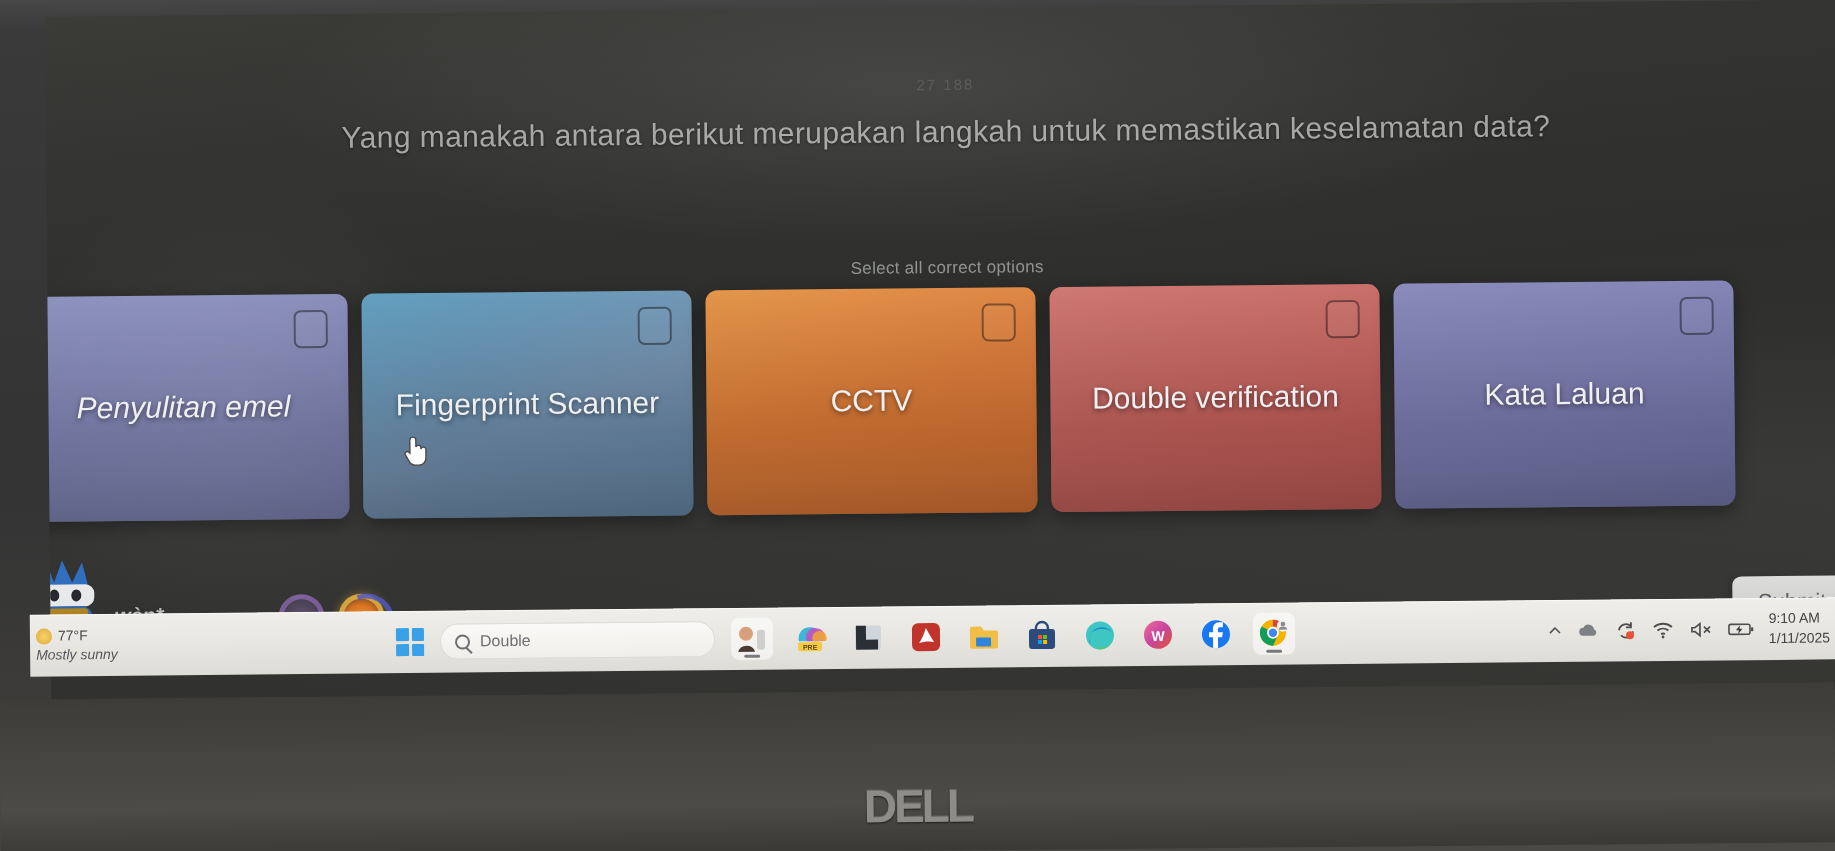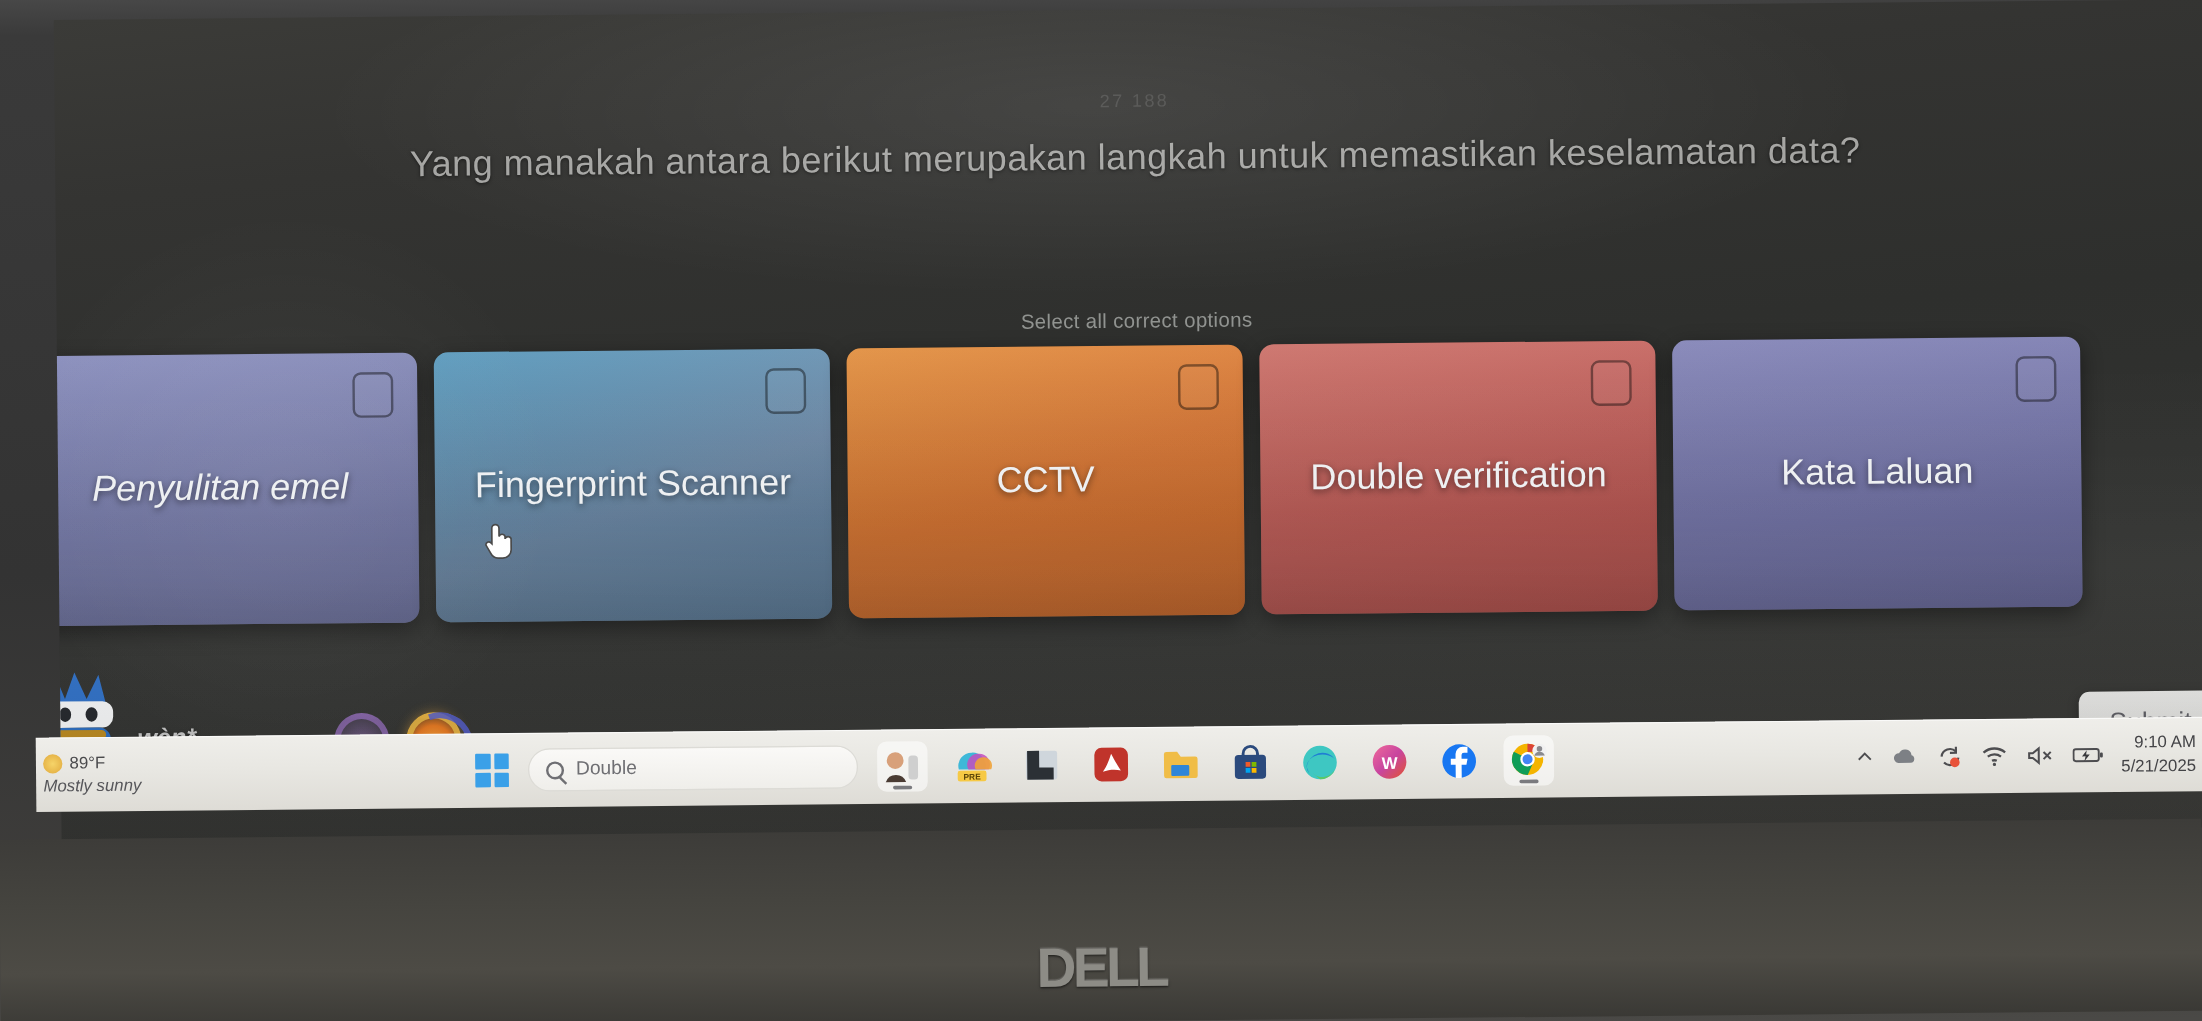--- a/index.html
+++ b/index.html
@@ -113,21 +113,21 @@
       background:#6f6f73; transform:rotate(45deg); }
 
   .tb-icon { width:34px; height:34px; border-radius:7px; position:relative; flex:0 0 auto; }
   .tb-wrap { width:42px; height:42px; display:flex; align-items:center; justify-content:center;
       border-radius:8px; position:relative; }
   .tb-wrap.active { background:rgba(255,255,255,.55); }
   .tb-wrap.active::after{ content:""; position:absolute; bottom:2px; left:50%; transform:translateX(-50%);
       width:16px; height:3px; border-radius:2px; background:#7a7a7e; }
 
   #tray { display:flex; align-items:center; gap:15px; padding-right:10px; color:#4d4d50; }
-  #clock { text-align:right; font-size:14px; line-height:1.4; color:#434346; }
+  #clock { font-size:14px; line-height:1.4; color:#434346; }
 
   
   #chassis { position:absolute; left:0; bottom:0; width:1835px; height:160px;
      background:linear-gradient(180deg,#3d3c39 0%,#45443f 35%,#4d4b45 70%,#3a3935 100%);
      transform:rotate(-0.55deg); }
   #dell-logo { position:absolute; left:50%; bottom:18px; transform:translateX(-50%);
      font-size:46px; font-weight:bold; letter-spacing:-3px; color:#8d8c86;
      text-shadow:0 1px 2px rgba(0,0,0,.6), 0 -1px 1px rgba(255,255,255,.22); }
 </style>
 </head>
@@ -194,21 +194,21 @@
     <div class="glare" id="glare-top"></div>
     <div class="glare" id="glare-left"></div>
     <div class="glare" id="glare-band"></div>
   </div>
 
   <div id="taskbar">
 
     <div id="weather">
       <div class="w-row">
         <span id="sun-icon"></span>
-        <span>89°F</span>
+        <span>77°F</span>
       </div>
       <div id="weather-desc">Mostly sunny</div>
     </div>
 
     <div id="tb-center">
 
       <div id="start-btn">
         <i></i>
           <i></i>
           <i></i>
@@ -339,21 +339,21 @@
         <path d="M3 7 h3 l5 -4 v12 l-5 -4 h-3 Z" fill="none" stroke="#4d4d50" stroke-width="1.7"></path>
         <path d="M15 6 L21 12 M21 6 L15 12" stroke="#4d4d50" stroke-width="1.7" fill="none"></path>
       </svg>
       <svg width="26" height="16" viewBox="0 0 26 16">
         <rect x="1" y="3" width="21" height="10" rx="2" fill="none" stroke="#4d4d50" stroke-width="1.6"></rect>
         <rect x="23" y="6" width="2.4" height="4" rx="1" fill="#4d4d50"></rect>
         <path d="M12 4 L8 9 h3 l-1 4 l4.5 -5.5 h-3 Z" fill="#3a3a3d"></path>
       </svg>
       <div id="clock">
         <div>9:10 AM</div>
-        <div>5/21/2025</div>
+        <div>1/11/2025</div>
       </div>
     </div>
   </div>
 
   <div id="chassis">
     <div id="dell-logo">DELL</div>
   </div>
 </div>
 
 </body></html>

